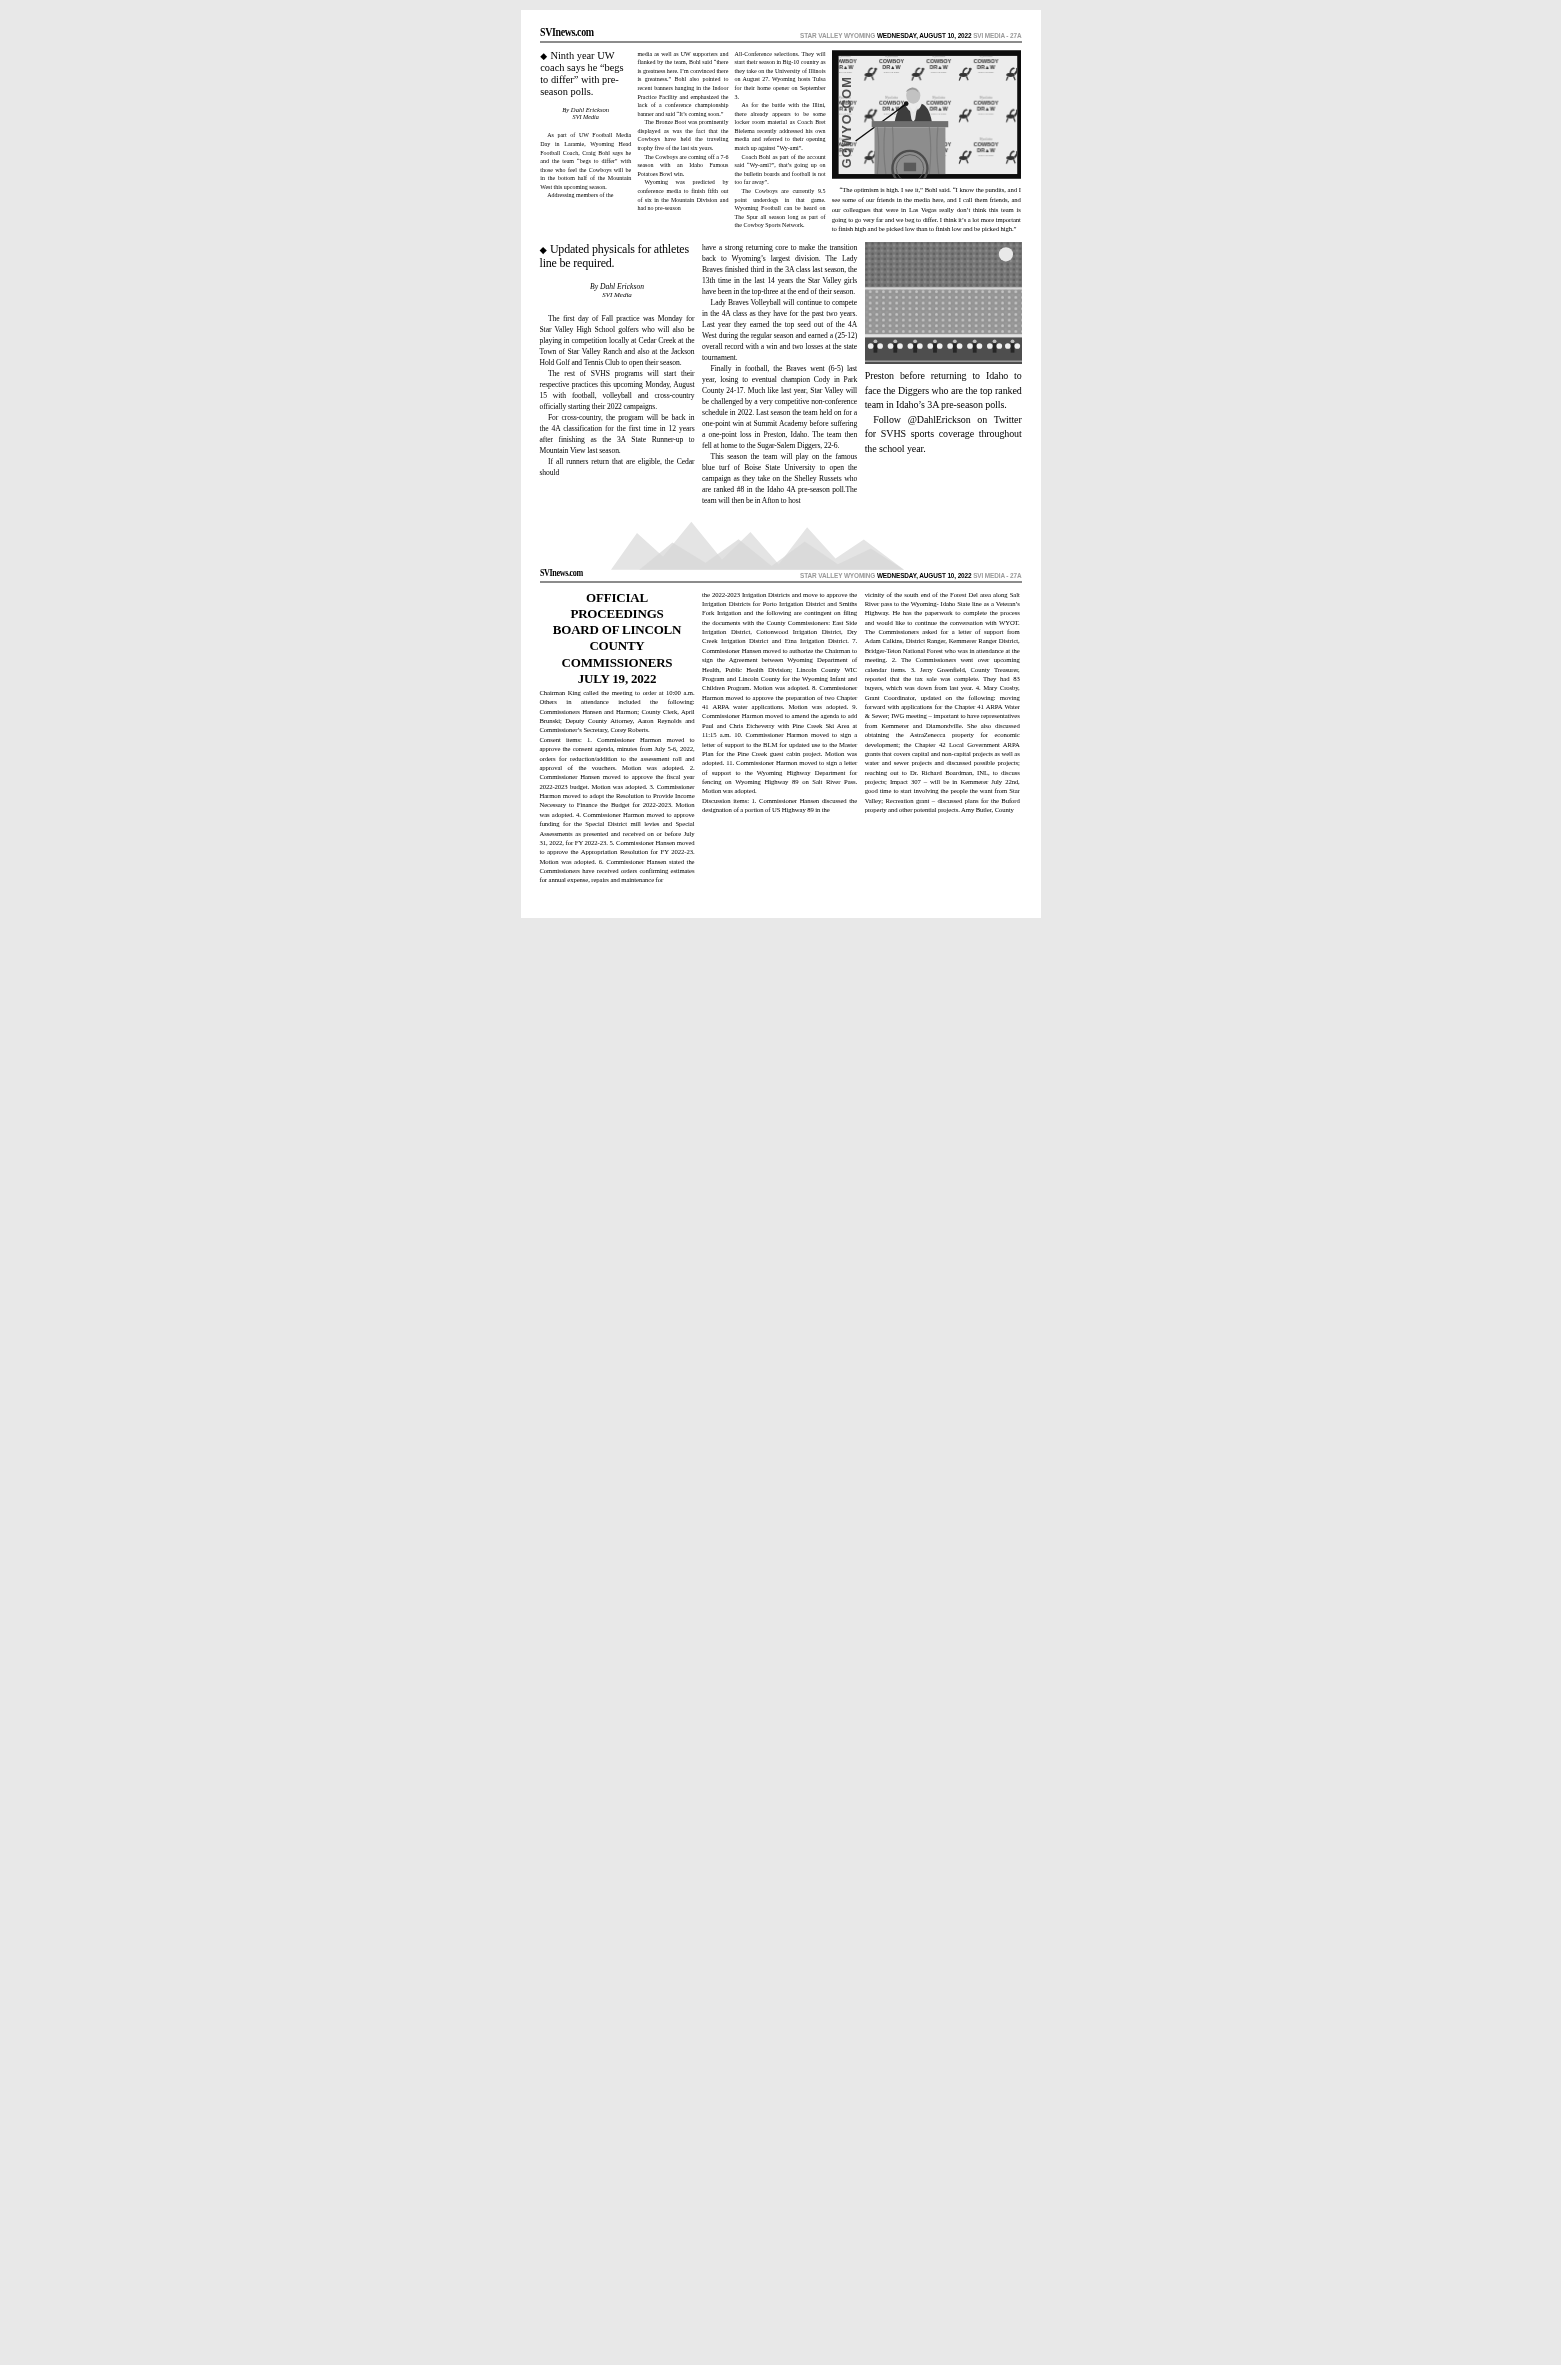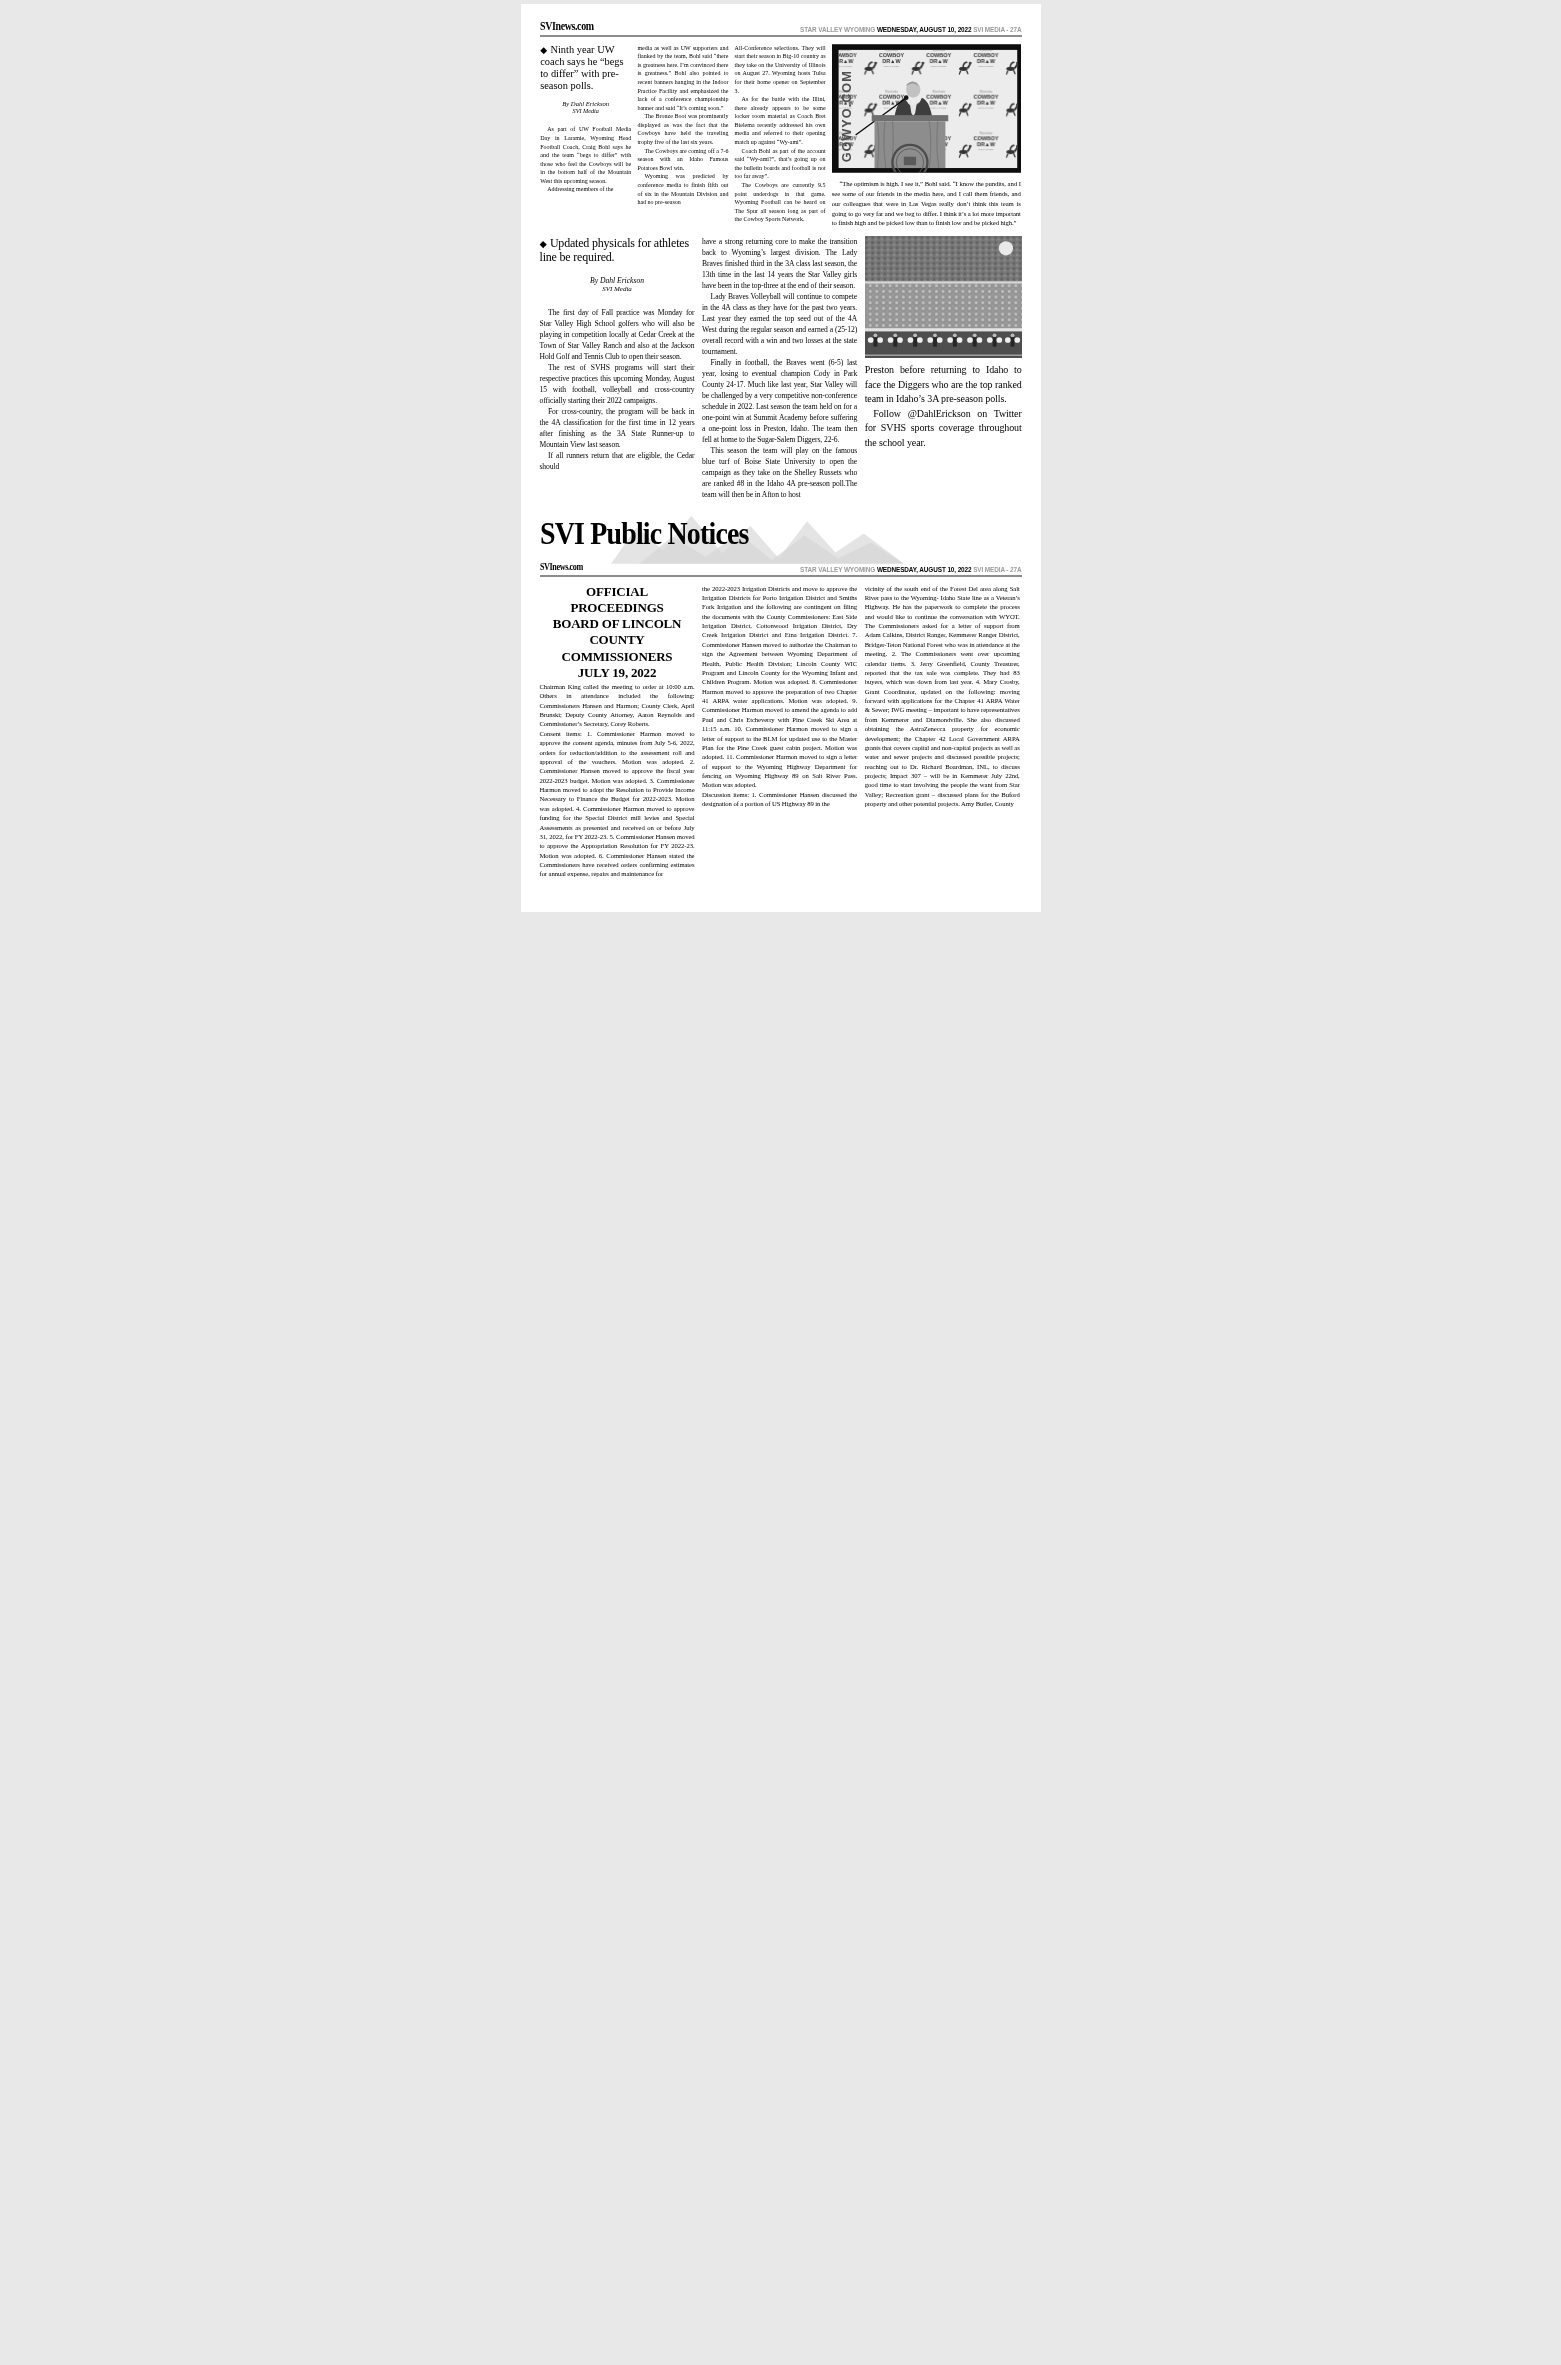--- a/index.html
+++ b/index.html
@@ -1,17 +1,17 @@
 <!DOCTYPE html>
 <html style="font-size:7.6px"><head>
 <meta charset="utf-8">
 <style>
   html,body { margin:0; padding:0; background:#e8e8e8; }
   .sheet {
-    width:520px; min-height:804px; margin:4px auto; background:#ffffff;
+    width:520px; min-height:804px; margin:10px auto; background:#ffffff;
     box-sizing:border-box; padding:16px 19px 33px 19px; color:#000;
     font-family:"Liberation Serif", serif;
   }
   
   .masthead { display:flex; justify-content:space-between; align-items:flex-end; }
   .site-logo { font-family:"Liberation Serif", serif; font-weight:bold; font-size:12.8px; line-height:1; }
   .site-logo .condense { display:inline-block; transform:scaleX(0.78); transform-origin:0 100%; letter-spacing:-0.5px; white-space:nowrap; }
   .mast-right { font-family:"Liberation Sans", sans-serif; font-size:6.4px; letter-spacing:-0.1px; white-space:nowrap; }
   .mast-right .dim { color:#9a9a9a; font-weight:bold; }
   .mast-right .strong { color:#000; font-weight:bold; }
@@ -250,23 +250,20 @@
           <p>Follow @DahlErickson on Twitter for SVHS sports coverage throughout the school year.</p>
         </div>
     </div>
   </div>
 
   <div class="notices-banner">
     <svg class="banner-mountains" width="293" height="57" viewBox="0 0 620 120">
       <polygon points="0,120 55,42 110,92 170,18 235,98 295,40 355,108 415,30 475,96 535,56 620,120" fill="#e4e4e4"></polygon>
       <polygon points="60,120 130,62 200,105 270,55 340,112 410,60 480,108 550,75 620,120" fill="#d7d7d7" opacity="0.75"></polygon>
     </svg>
-    <div class="banner-text">
-      <span class="condense">SVI Public Notices</span>
-    </div>
   </div>
 
   <div class="masthead masthead2">
     <div class="site-logo" style="font-size:10.4px;">
       <span class="condense">SVInews.com</span>
     </div>
     <div class="mast-right">
       <span class="dim">STAR VALLEY WYOMING</span>
       <span class="strong">WEDNESDAY, AUGUST 10, 2022</span>
       <span class="dim">SVI MEDIA - 27A</span>

